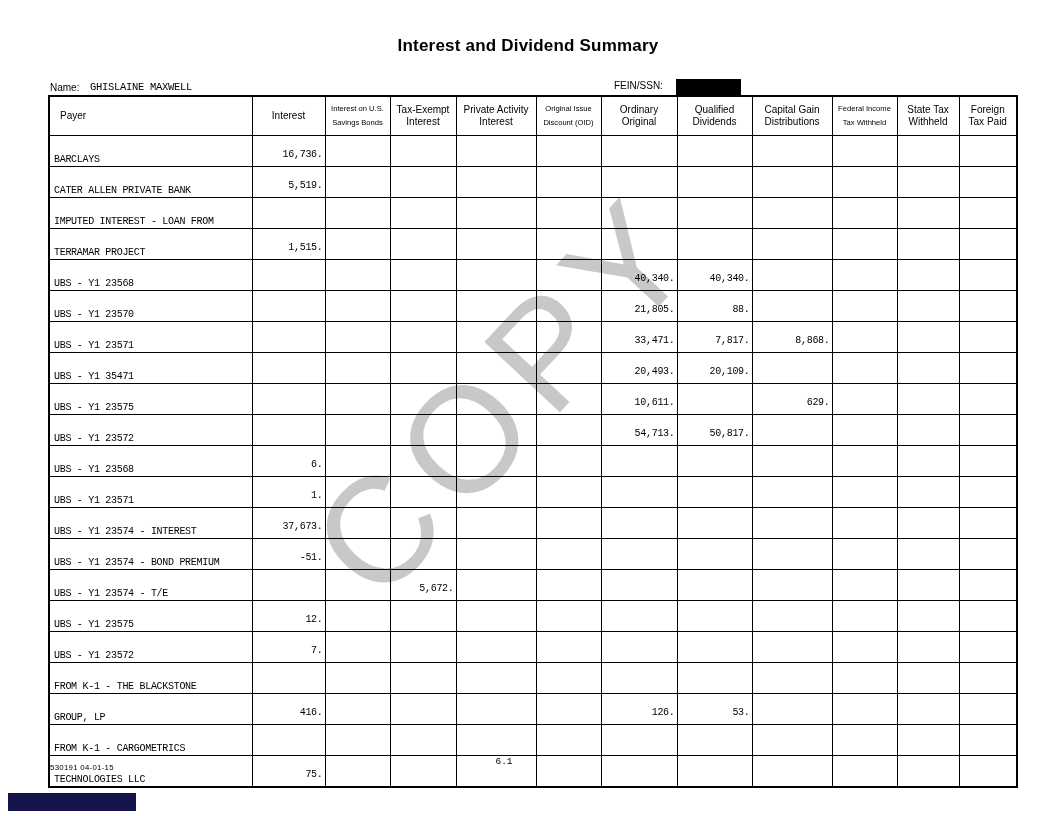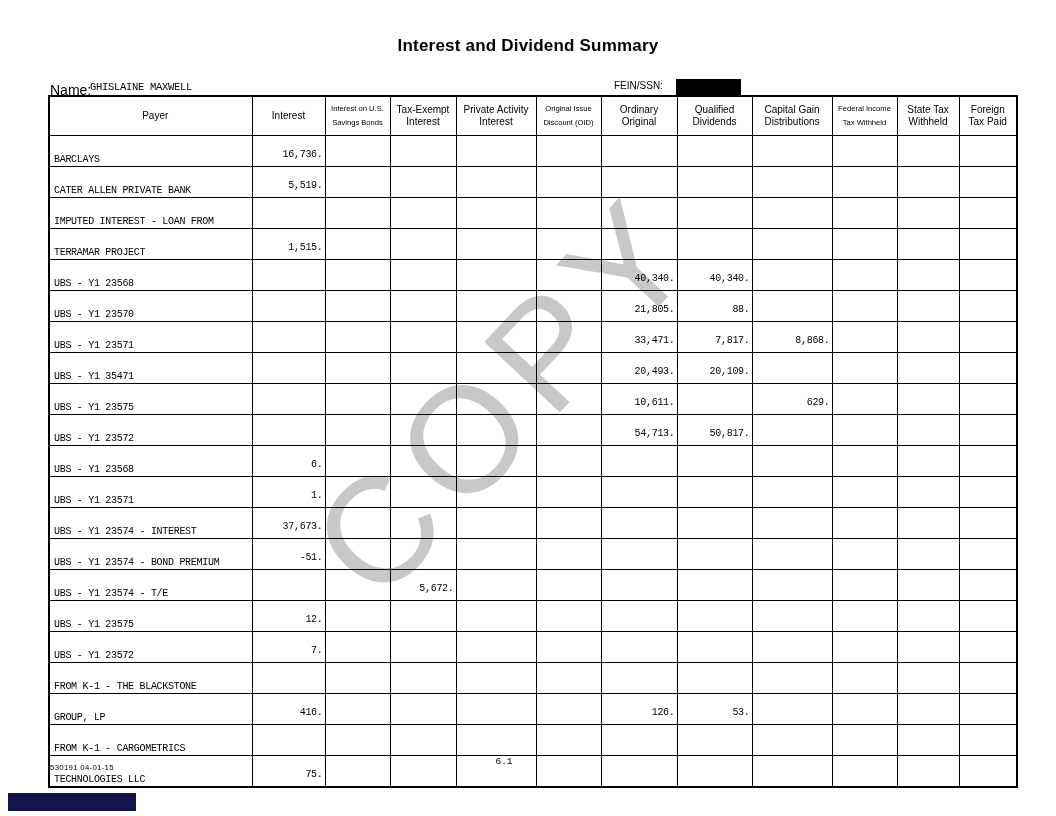--- a/index.html
+++ b/index.html
@@ -2,39 +2,39 @@
 <html><head>
 <meta charset="utf-8">
 <style>
   html,body{margin:0;padding:0;background:#fff;}
   #page{position:relative;width:1056px;height:816px;background:#ffffff;overflow:hidden;
         font-family:"Liberation Sans",sans-serif;color:#000;}
   
   #title{position:absolute;top:36px;left:0;width:1056px;text-align:center;
          font-size:17px;font-weight:bold;letter-spacing:.2px;}
   
-  #name-label{position:absolute;left:50px;top:82px;font-size:14px;}
+  #name-label{position:absolute;left:50px;top:82px;font-size:10px;}
   #name-value{position:absolute;left:90px;top:81px;font-family:"Liberation Mono",monospace;font-size:10.5px;letter-spacing:-.3px;}
   #fein-label{position:absolute;left:614px;top:80px;font-size:10px;}
   #fein-redaction{position:absolute;left:676px;top:79px;width:65px;height:17px;}
   
   #watermark{position:absolute;left:175px;top:205px;width:660px;height:380px;
              display:flex;align-items:center;justify-content:center;
              transform:rotate(-47deg);z-index:0;pointer-events:none;}
   #watermark span{font-family:"Liberation Sans",sans-serif;font-size:150px;letter-spacing:14px;}
   
   #summary-table{position:absolute;left:48px;top:95px;z-index:1;border-collapse:collapse;
                  table-layout:fixed;}
   #summary-table td,#summary-table th{border:1px solid #000;overflow:hidden;background:transparent;}
   #summary-table{border:2px solid #000;}
   #summary-table th{font-family:"Liberation Sans",sans-serif;font-weight:normal;
                     font-size:10px;line-height:12px;text-align:center;vertical-align:middle;
                     white-space:pre-line;height:38px;padding:0 1px;}
   #summary-table th.small{font-size:7.6px;line-height:14px;}
-  #summary-table th.payer-h{text-align:center;padding-left:10px;}
+  #summary-table th.payer-h{text-align:left;padding-left:10px;}
   #summary-table td{height:24px;vertical-align:bottom;
                     font-family:"Liberation Mono",monospace;font-size:10px;letter-spacing:-.3px;
                     white-space:nowrap;}
   #summary-table td.payer{text-align:left;padding:0 0 1px 4px;}
   #summary-table td.num{text-align:right;padding:0 2px 6px 0;}
   
   #footer-code{position:absolute;left:50px;top:763px;font-size:7.8px;letter-spacing:.3px;}
   #page-num{position:absolute;left:0;top:756px;width:1008px;text-align:center;
             font-family:"Liberation Mono",monospace;font-size:9.5px;}
   #corner-box{position:absolute;left:8px;top:793px;width:128px;height:18px;}

